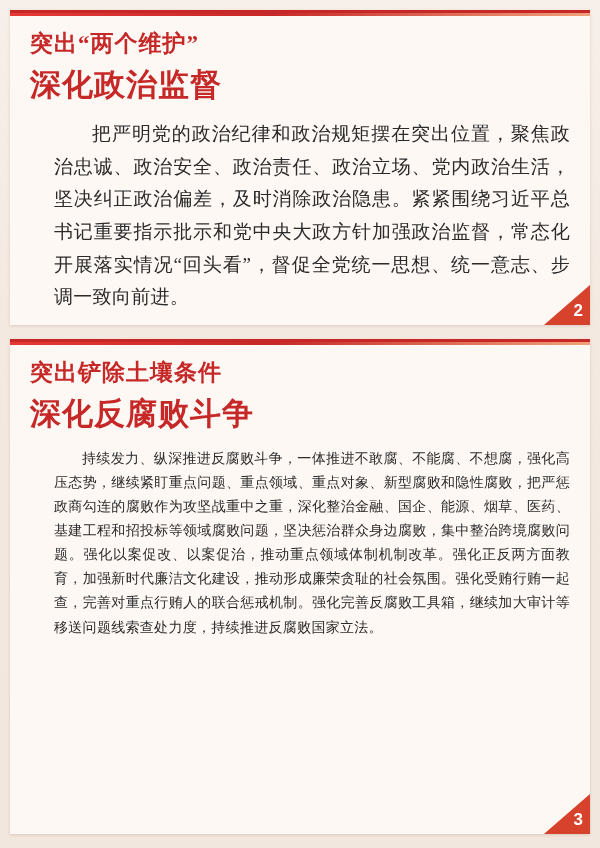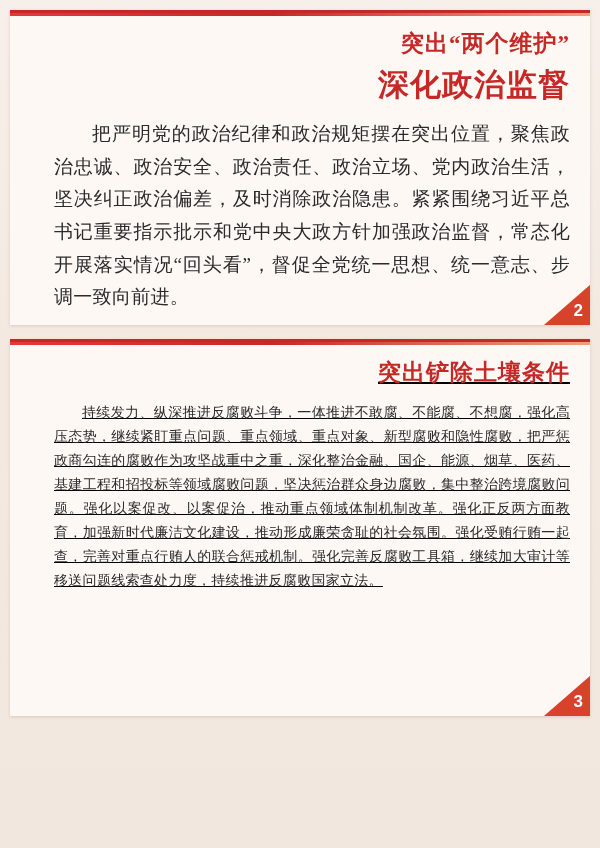--- a/index.html
+++ b/index.html
@@ -34,21 +34,21 @@
   .card::before {
     content: "";
     position: absolute;
     top: 0;
     left: 0;
     width: 100%;
     height: 3px;
     background: linear-gradient(90deg, #e53935 0%, #c62828 45%, #f0a27a 100%);
   }
   .card-title {
-    text-align: right;
+    text-align: left;
     color: #c0392b;
     font-weight: bold;
     letter-spacing: 1px;
     line-height: 1.5;
   }
   .card-title .line1 {
     display: block;
     font-size: 23px;
     color: #c62828;
   }
@@ -96,21 +96,21 @@
   .corner .num {
     position: absolute;
     right: 7px;
     bottom: 4px;
     color: #ffffff;
     font-size: 17px;
     font-weight: bold;
     font-family: "Liberation Sans", sans-serif;
   }
   .card-1 { height: 315px; }
-  .card-2 { height: 377px; text-decoration: underline; }
+  .card-2 { height: 495px; }
   .card-2 .card-body { font-size: 14px; line-height: 1.72; }
 </style>
 </head>
 <body>
 
 <div class="page">
 
   <div class="card card-1">
     <div class="card-title">
       <span class="line1">突出“两个维护”</span>
@@ -120,20 +120,21 @@
     <div class="corner">
       <span class="tri"></span>
       <span class="tri2"></span>
       <span class="num">2</span>
     </div>
   </div>
 
   <div class="card card-2">
     <div class="card-title">
       <span class="line1">突出铲除土壤条件</span>
+      <span class="line2">深化反腐败斗争</span>
     </div>
     <div class="card-body">持续发力、纵深推进反腐败斗争，一体推进不敢腐、不能腐、不想腐，强化高压态势，继续紧盯重点问题、重点领域、重点对象、新型腐败和隐性腐败，把严惩政商勾连的腐败作为攻坚战重中之重，深化整治金融、国企、能源、烟草、医药、基建工程和招投标等领域腐败问题，坚决惩治群众身边腐败，集中整治跨境腐败问题。强化以案促改、以案促治，推动重点领域体制机制改革。强化正反两方面教育，加强新时代廉洁文化建设，推动形成廉荣贪耻的社会氛围。强化受贿行贿一起查，完善对重点行贿人的联合惩戒机制。强化完善反腐败工具箱，继续加大审计等移送问题线索查处力度，持续推进反腐败国家立法。</div>
     <div class="corner">
       <span class="tri"></span>
       <span class="tri2"></span>
       <span class="num">3</span>
     </div>
   </div>
 
 </div>

